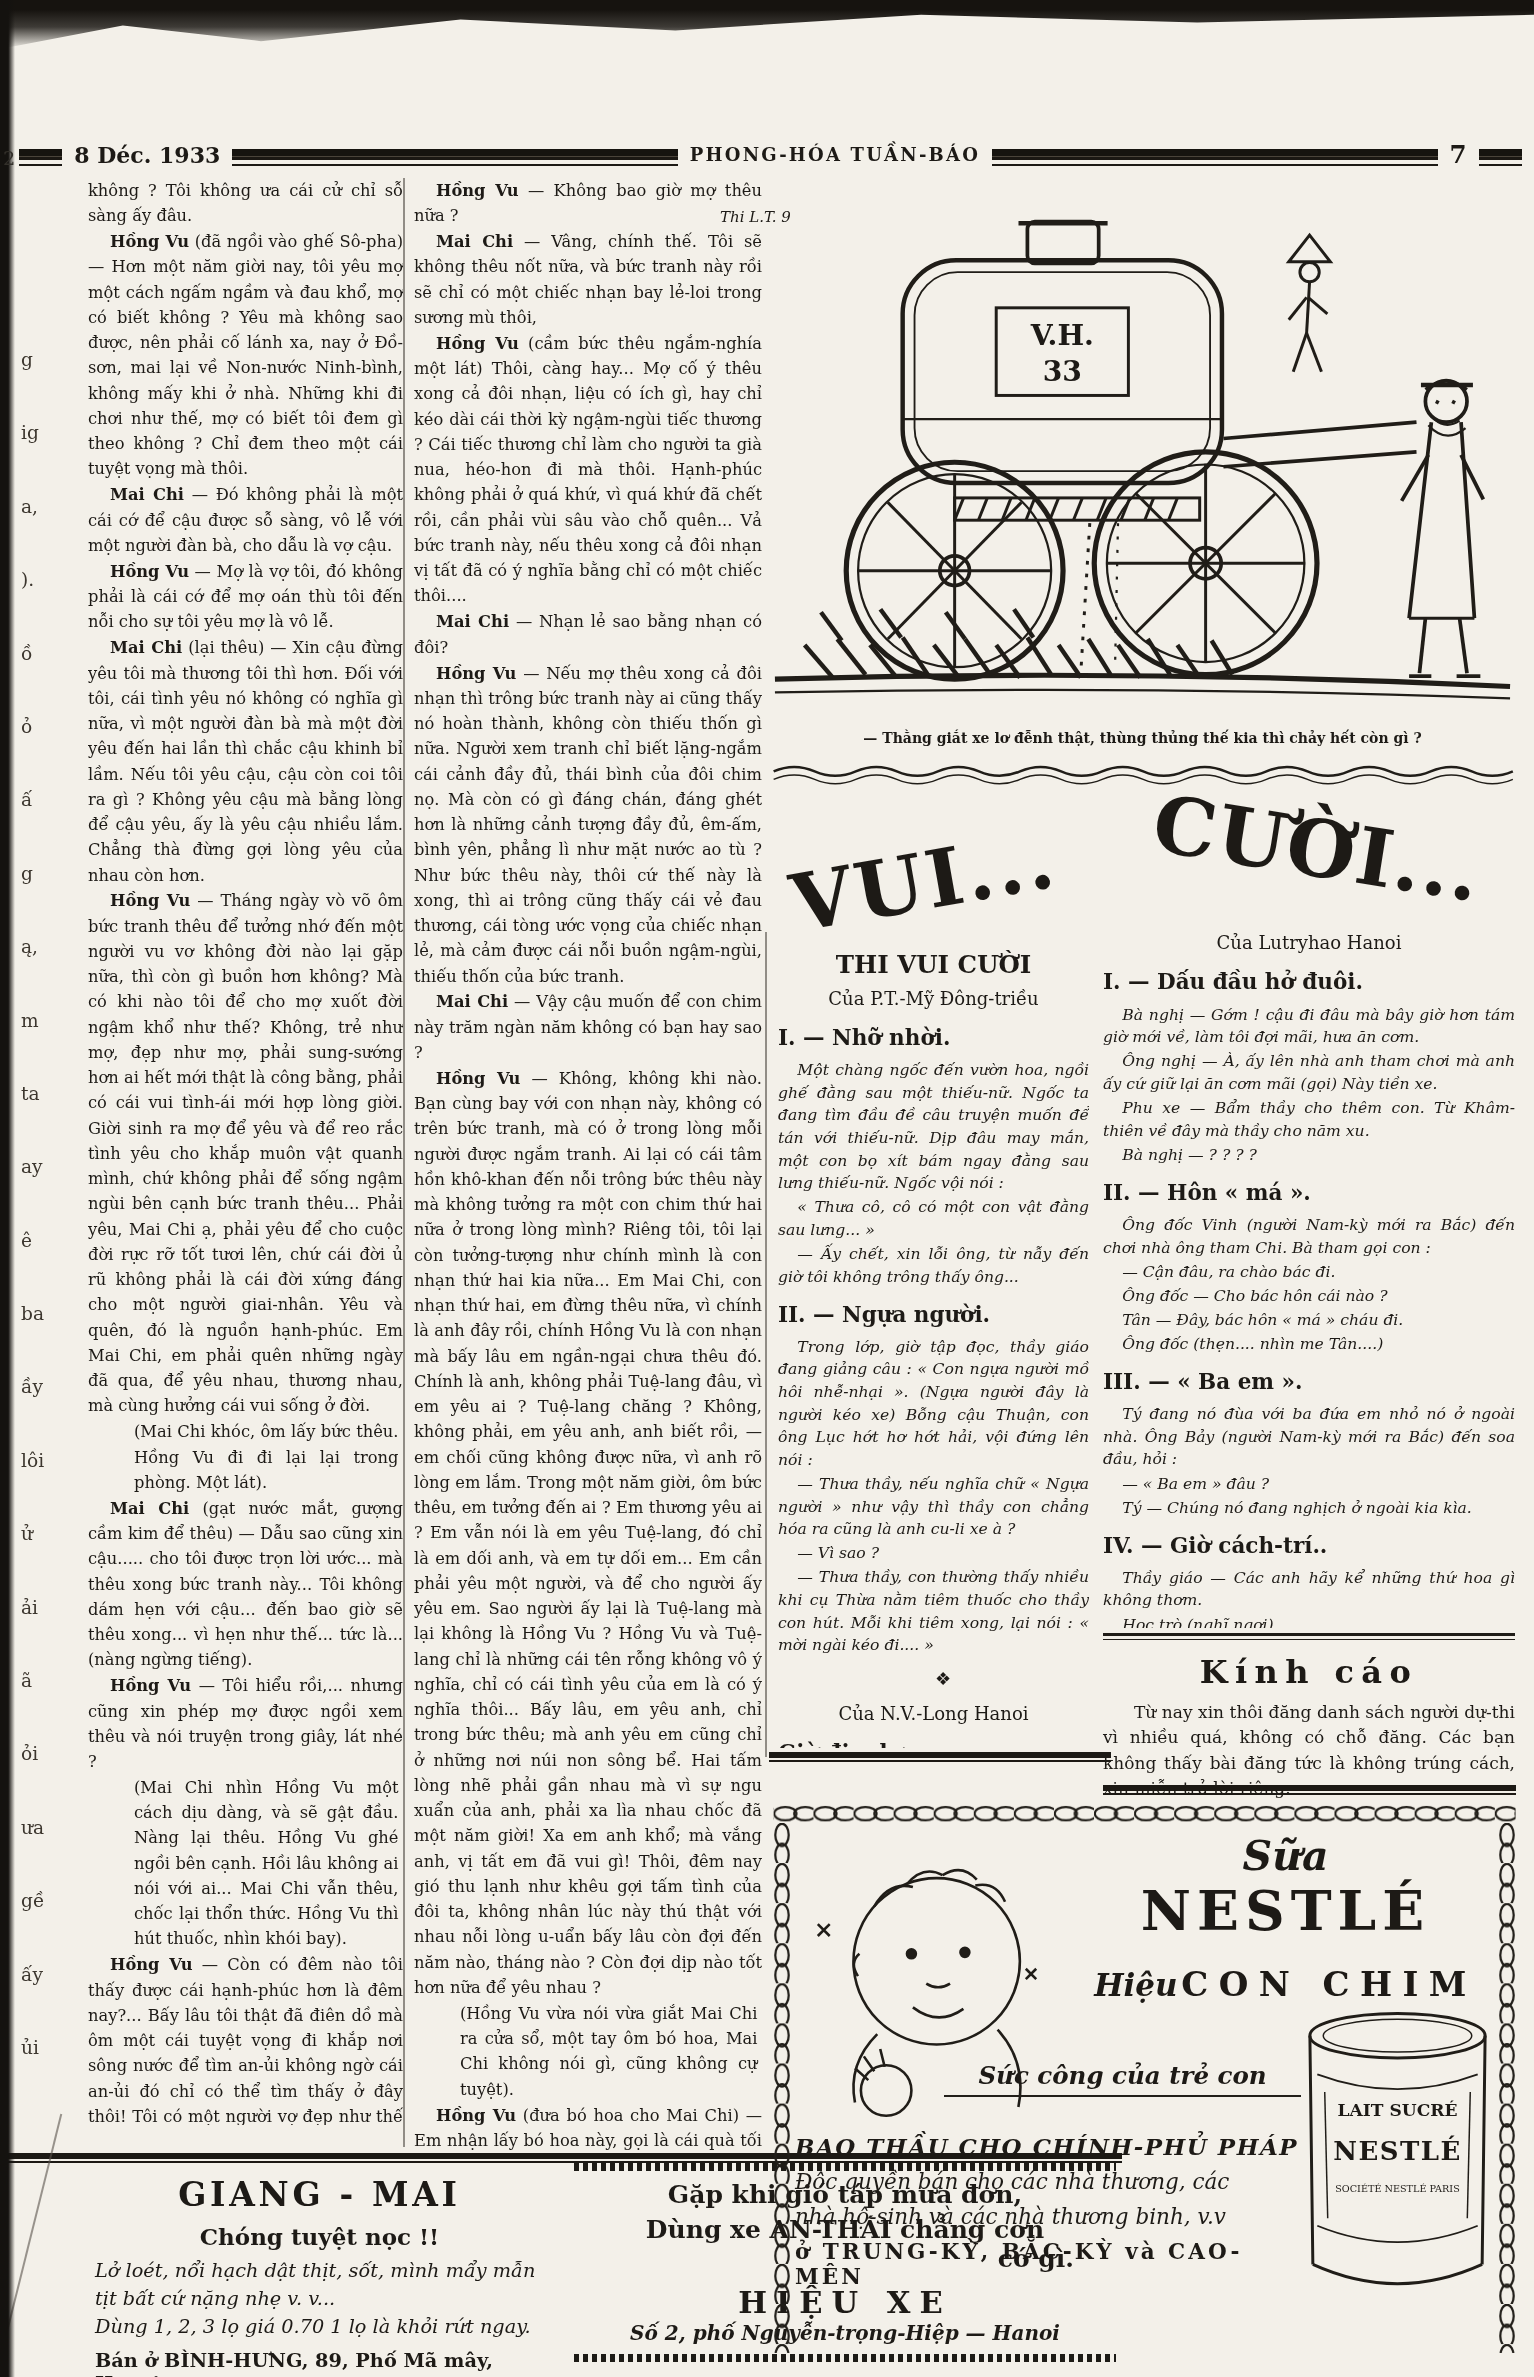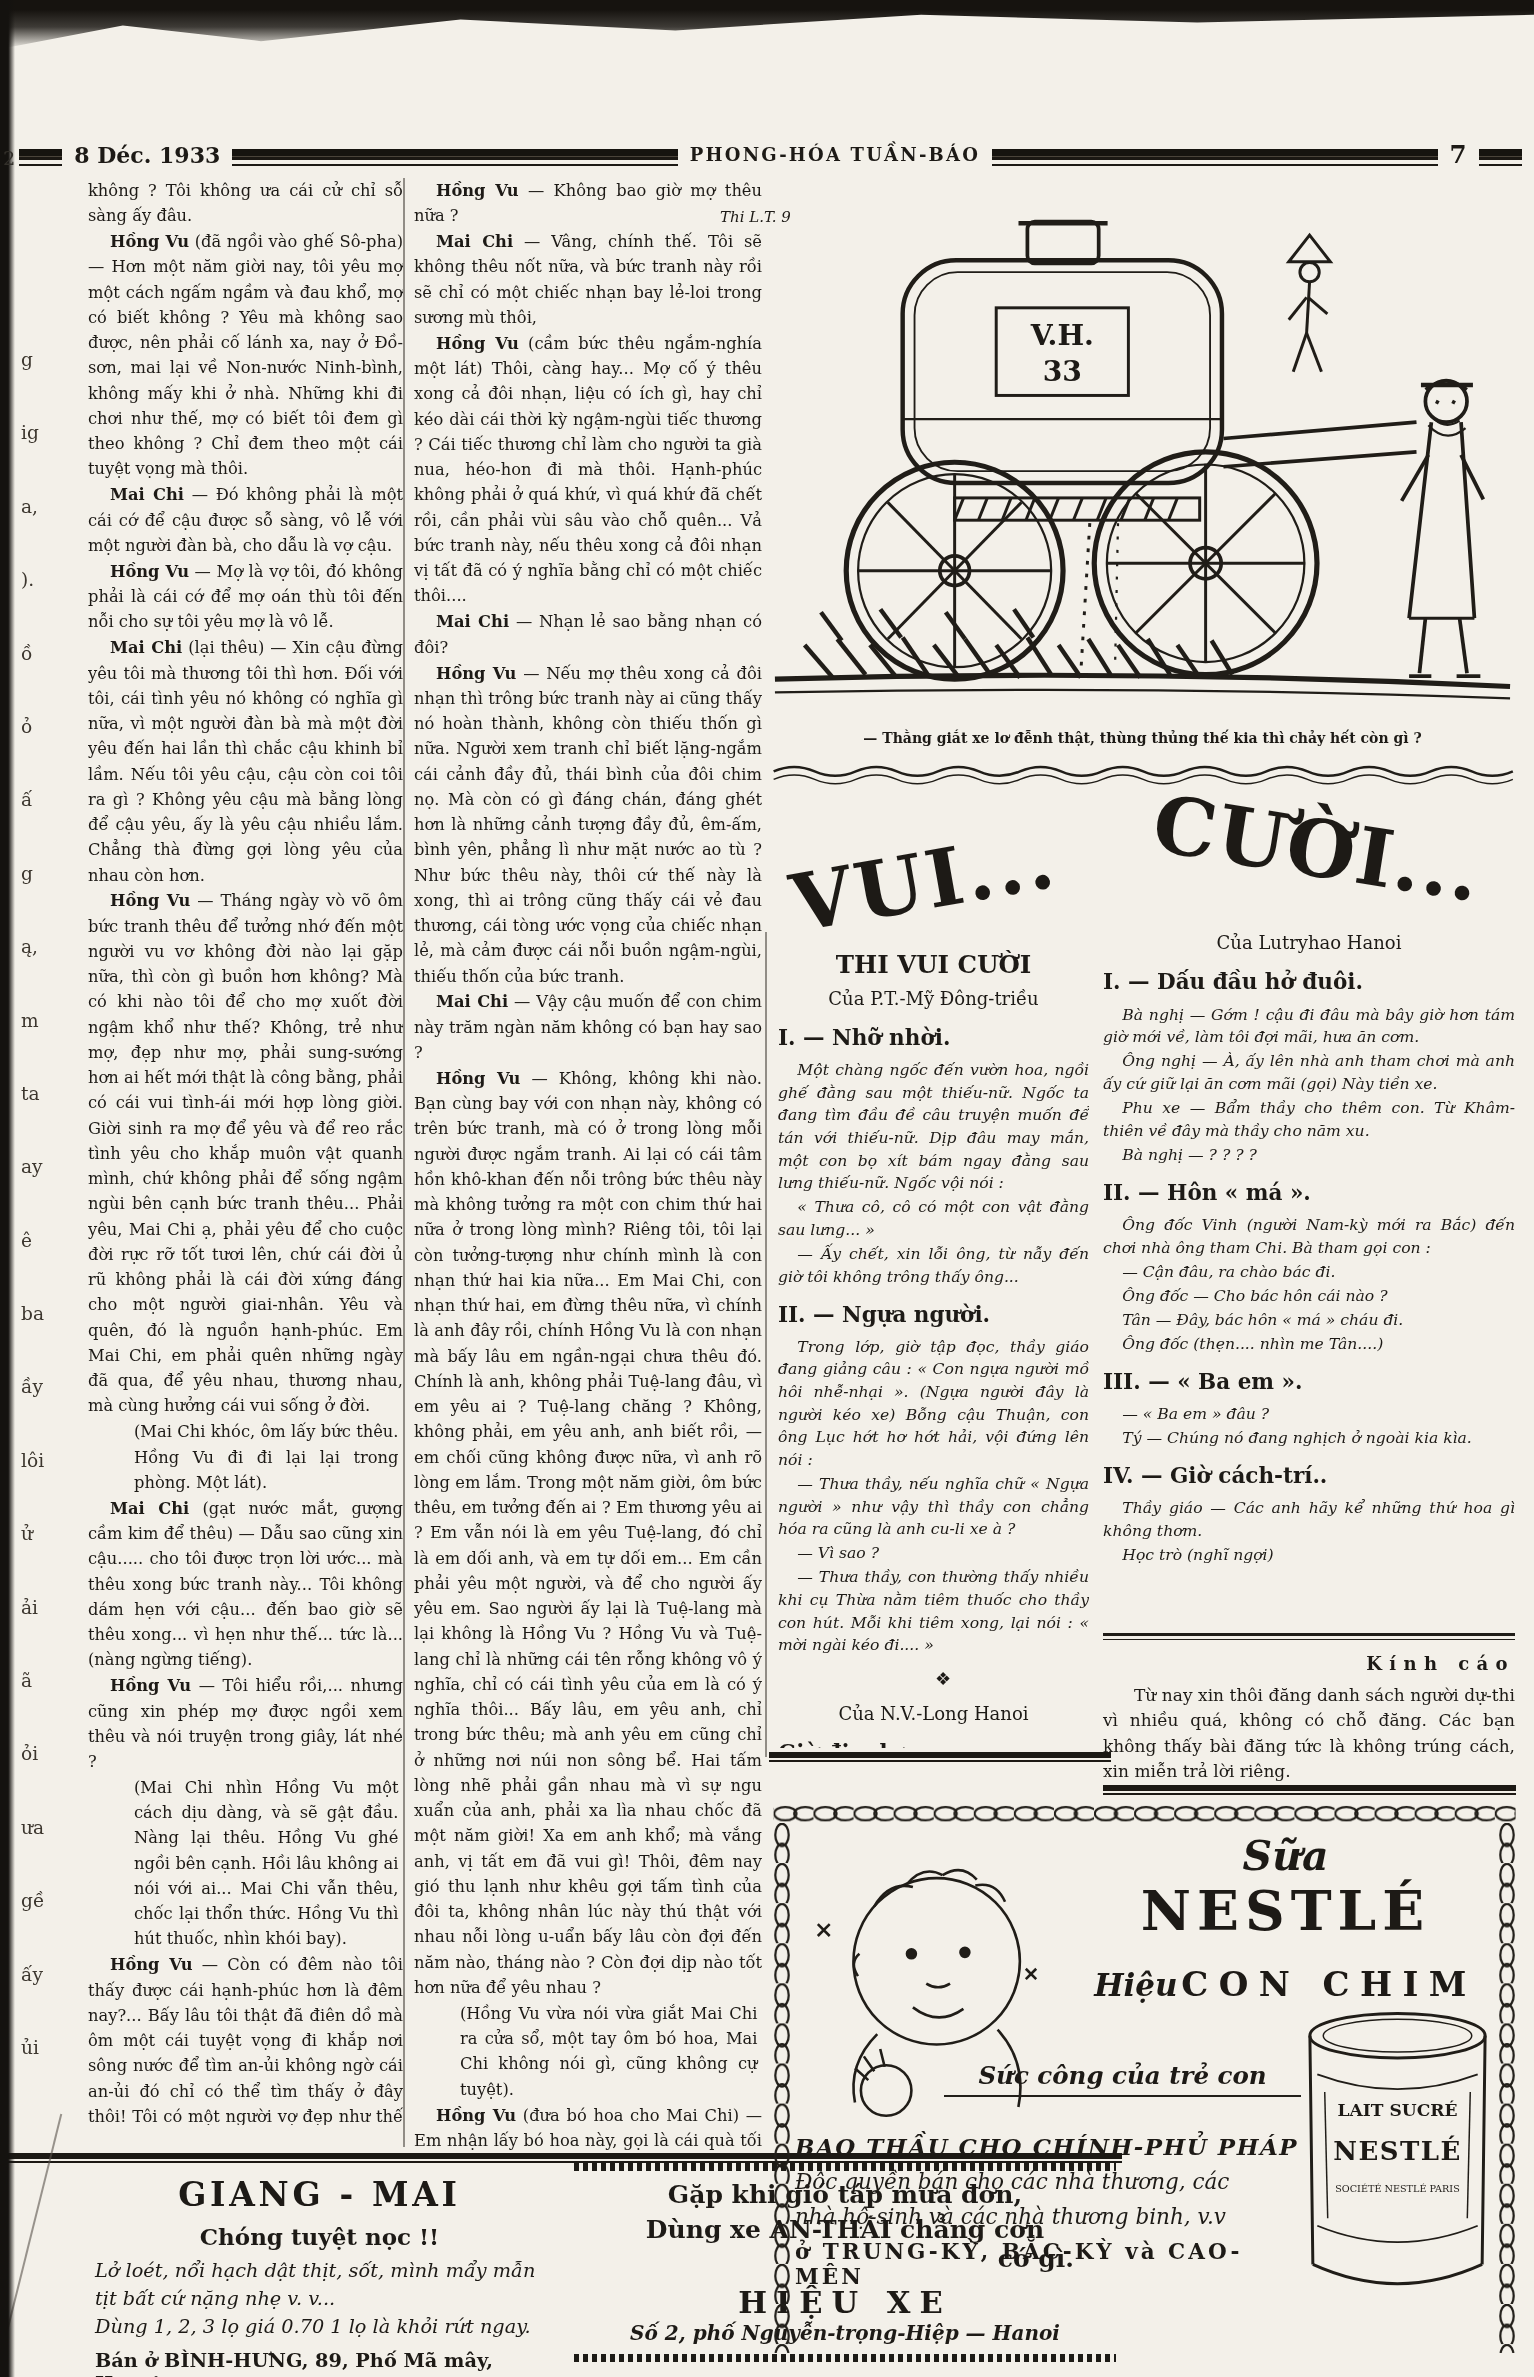--- a/index.html
+++ b/index.html
@@ -51,21 +51,21 @@
   #humor-right{left:1103px;top:930px;width:412px;height:698px;}
   .hcol p{margin:0 0 1.5px 0;font-style:italic;text-indent:19.3px;}
   .hcol .colhead{text-align:center;font-weight:bold;font-style:normal;font-size:24.5px;text-indent:0;margin:0 0 3px;}
   .hcol .byline{text-align:center;font-style:normal;font-size:18px;text-indent:0;margin:0 0 7.4px;}
   .hcol .h2{font-weight:bold;font-style:normal;font-size:21.5px;text-indent:0;margin:10.4px 0 6px;}
   .hcol .orn{text-align:center;font-style:normal;font-size:18px;margin:9px 0;}
   
   .thin2{position:absolute;left:1103px;top:1633px;width:412px;height:3px;
      border-top:3px solid #201d18;border-bottom:1.5px solid #201d18;}
   #notice{position:absolute;left:1103px;top:1648px;width:412px;}
-  .notice-title{text-align:right;font-weight:bold;font-size:18px;letter-spacing:7.4px;margin:4.5px 0 9px;}
+  .notice-title{text-align:center;font-weight:bold;font-size:32px;letter-spacing:7.4px;margin:4.5px 0 9px;}
   .notice-body{font-size:17px;line-height:1.5;text-align:justify;text-indent:31px;margin:0;}
   .thick{position:absolute;height:10.4px;
      background:linear-gradient(180deg,#1c1914 0 6px,rgba(0,0,0,0) 6px 8.2px,#1c1914 8.2px 10.4px);}
   
   #ad-giangmai{position:absolute;left:95px;top:2175px;width:449px;}
   .gm-title{font-size:33px;font-weight:bold;text-align:center;letter-spacing:3.7px;margin:0;}
   .gm-sub{font-size:23px;font-weight:bold;text-align:center;margin:9px 0 7.4px;}
   .gm-body{font-style:italic;font-size:19.3px;line-height:1.45;margin:0;}
   .gm-addr{font-size:19.3px;font-weight:bold;margin-top:7.4px;}
   
@@ -329,20 +329,21 @@
       <p>Ông nghị — À, ấy lên nhà anh tham chơi mà anh ấy cứ giữ lại ăn cơm mãi (gọi) Này tiền xe.</p>
       <p>Phu xe — Bẩm thầy cho thêm con. Từ Khâm-thiên về đây mà thầy cho năm xu.</p>
       <p>Bà nghị — ? ? ? ?</p>
       <p class="h2">II. — Hôn « má ».</p>
       <p>Ông đốc Vinh (người Nam-kỳ mới ra Bắc) đến chơi nhà ông tham Chi. Bà tham gọi con :</p>
       <p>— Cận đâu, ra chào bác đi.</p>
       <p>Ông đốc — Cho bác hôn cái nào ?</p>
       <p>Tân — Đây, bác hôn « má » cháu đi.</p>
       <p>Ông đốc (thẹn.... nhìn me Tân....)</p>
       <p class="h2">III. — « Ba em ».</p>
+      <p>Tý đang nó đùa với ba đứa em nhỏ nó ở ngoài nhà. Ông Bảy (người Nam-kỳ mới ra Bắc) đến soa đầu, hỏi :</p>
       <p>— « Ba em » đâu ?</p>
       <p>Tý — Chúng nó đang nghịch ở ngoài kia kìa.</p>
       <p class="h2">IV. — Giờ cách-trí..</p>
       <p>Thầy giáo — Các anh hãy kể những thứ hoa gì không thơm.</p>
       <p>Học trò (nghĩ ngợi)</p>
     </div>
 
   <div class="thin2"></div>
   <div id="notice">
     <p class="notice-title">Kính cáo</p>

